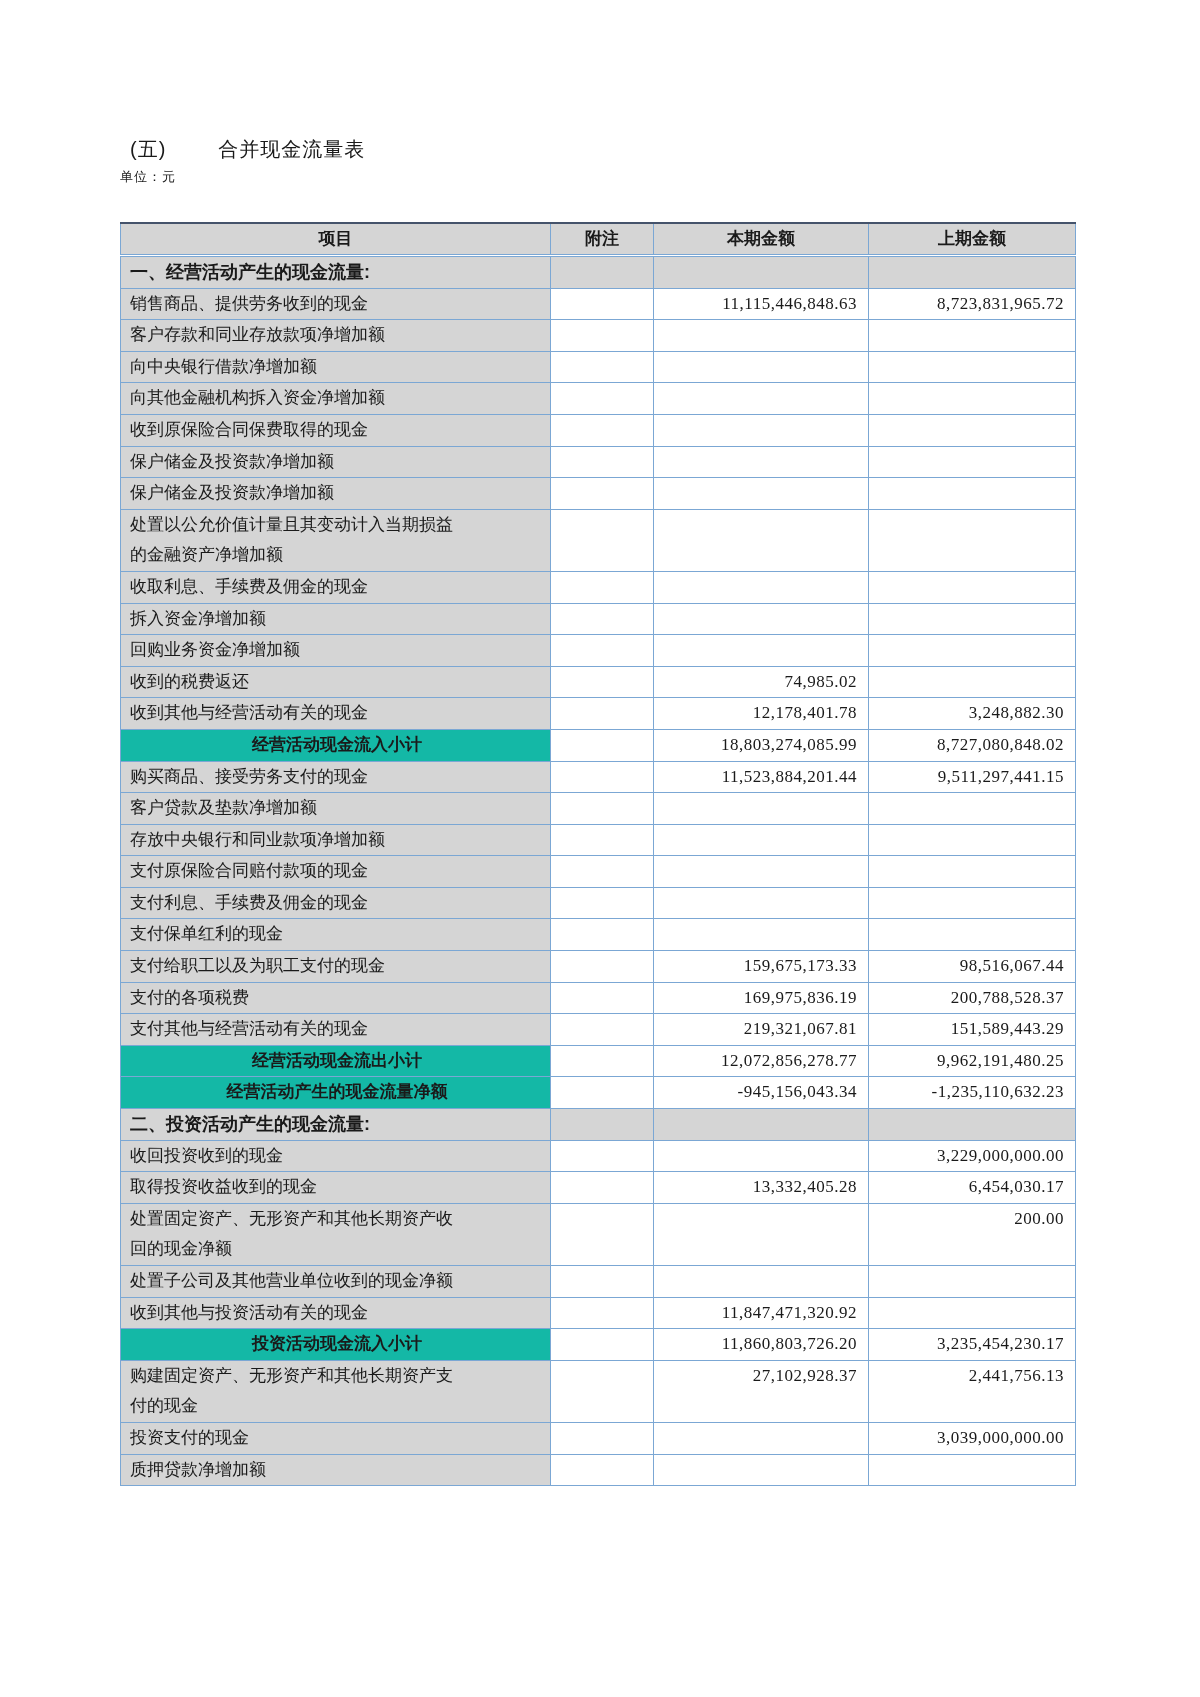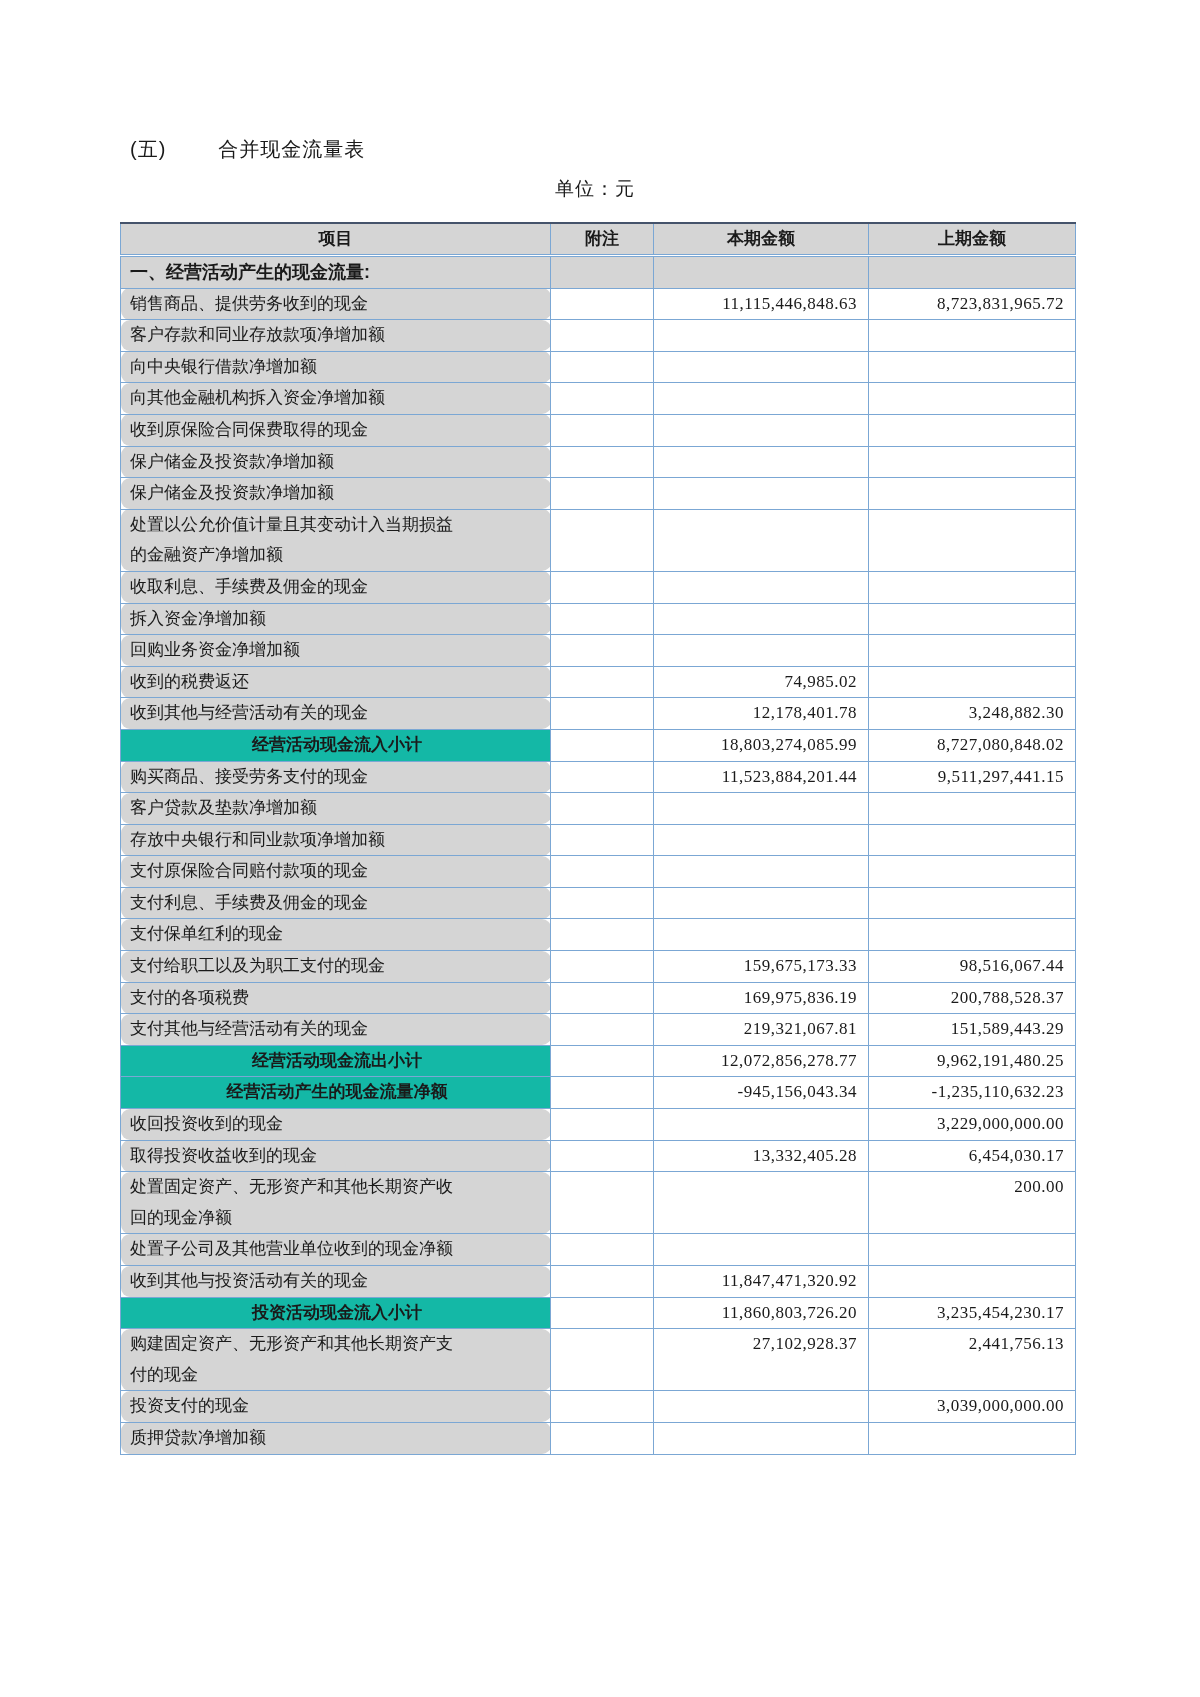--- a/index.html
+++ b/index.html
@@ -19,24 +19,24 @@
     font-family: "Liberation Sans", "DejaVu Sans", sans-serif;
     font-weight: normal;
     font-size: 20px;
     letter-spacing: 1px;
     white-space: nowrap;
   }
   .doc-title .title-text { margin-left: 52px; }
   .unit-line {
     position: absolute;
     left: 120px;
-    top: 176px;
+    top: 168px;
     width: 950px;
-    text-align: center;
-    font-size: 19px;
+    text-align: left;
+    font-size: 13px;
     letter-spacing: 1px;
   }
   table.cashflow {
     position: absolute;
     left: 120px;
     top: 222px;
     width: 955px;
     border-collapse: collapse;
     table-layout: fixed;
     font-size: 17px;
@@ -66,21 +66,21 @@
     padding: 0 6px 0 9px;
     white-space: pre-line;
   }
   .cashflow td.num {
     text-align: right;
     padding: 0 11px 0 4px;
     letter-spacing: 0.5px;
   }
   .cashflow td.note { padding: 0 4px; }
   
-  .cashflow tr.item td.label { background: #d5d5d5; border-radius: 9px; }
+  .cashflow tr.item td.label { background: #d5d5d5; }
   .cashflow tr.section td { background: #d5d5d5; }
   .cashflow tr.subtotal td.label { background: #14b8a6; }
   .cashflow tr.section td.label {
     font-family: "Liberation Sans", "DejaVu Sans", sans-serif;
     font-weight: bold;
     font-size: 18px;
   }
   .cashflow tr.subtotal td.label {
     font-family: "Liberation Sans", "DejaVu Sans", sans-serif;
     font-weight: bold;
@@ -264,20 +264,26 @@
           <td class="note"></td>
           <td class="num">12,072,856,278.77</td>
           <td class="num">9,962,191,480.25</td>
         </tr>
         <tr class="subtotal">
           <td class="label">经营活动产生的现金流量净额</td>
           <td class="note"></td>
           <td class="num">-945,156,043.34</td>
           <td class="num">-1,235,110,632.23</td>
         </tr>
+        <tr class="section">
+          <td class="label">二、投资活动产生的现金流量:</td>
+          <td class="note"></td>
+          <td class="num"></td>
+          <td class="num"></td>
+        </tr>
         <tr class="item">
           <td class="label">收回投资收到的现金</td>
           <td class="note"></td>
           <td class="num"></td>
           <td class="num">3,229,000,000.00</td>
         </tr>
         <tr class="item">
           <td class="label">取得投资收益收到的现金</td>
           <td class="note"></td>
           <td class="num">13,332,405.28</td>

